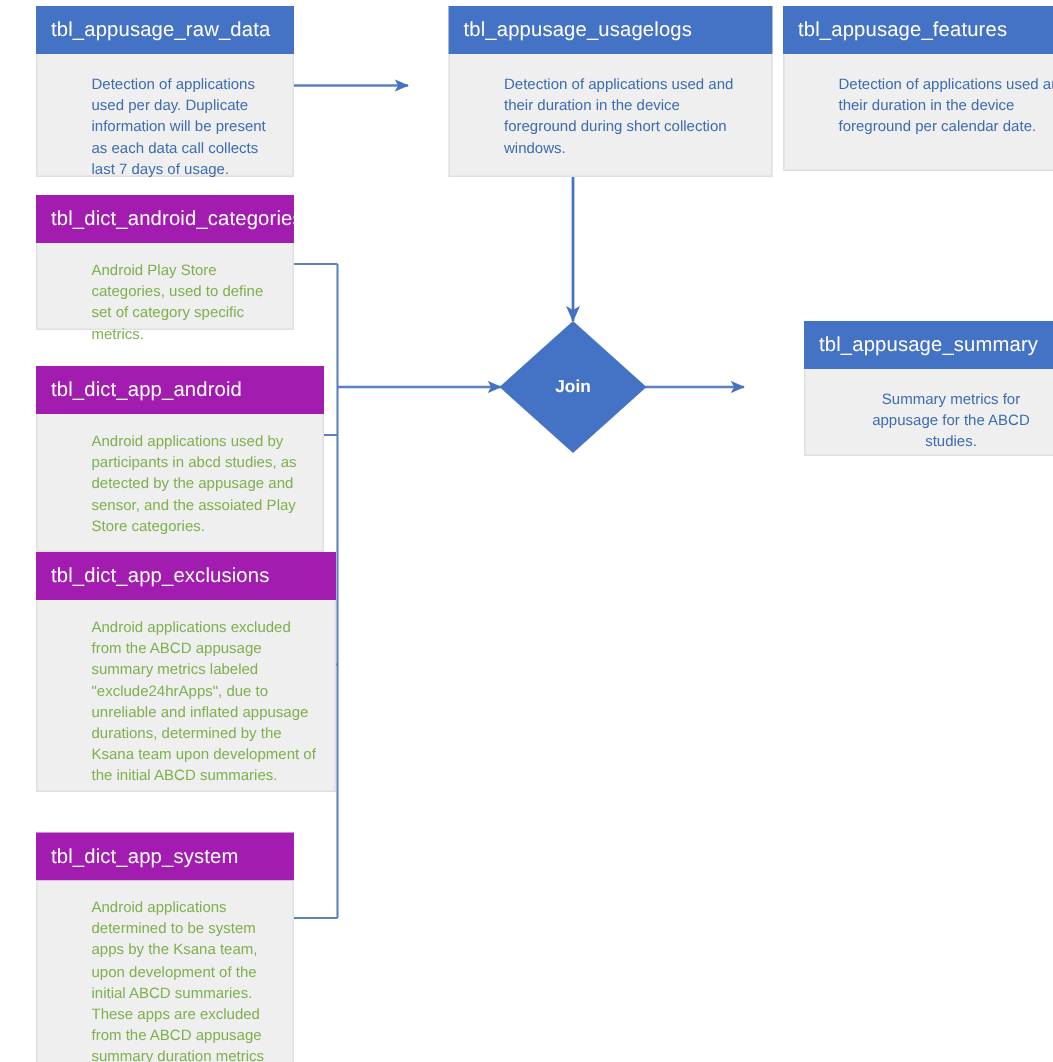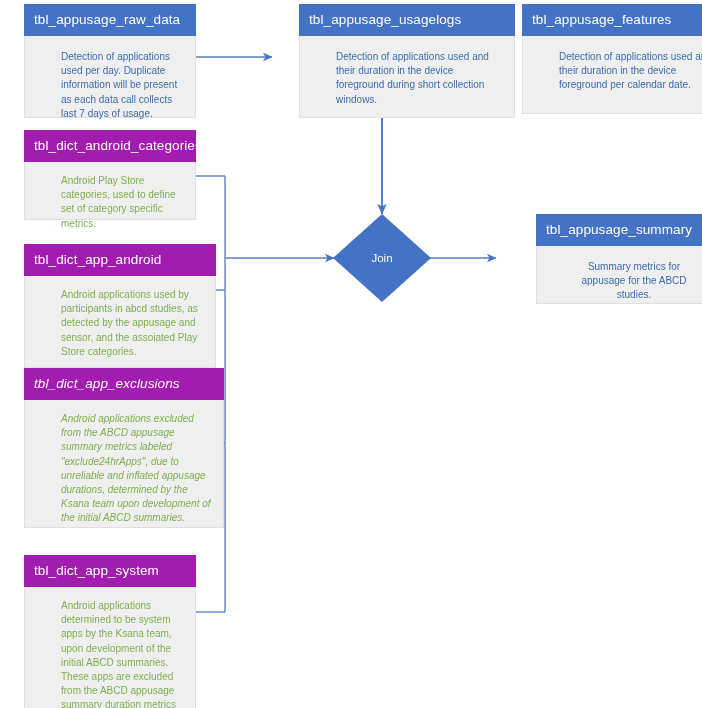--- a/index.html
+++ b/index.html
@@ -52,20 +52,21 @@
   }
 
   .node.blue .hdr { background: #4472c4; }
   .node.blue .body { color: #3d6cb0; }
   .node.green .hdr { background: #a21caf; }
   .node.green .body { color: #7eb04e; }
 
   
   .diamond-wrap {
     position: absolute;
+    font-weight: bold;
   }
   .diamond {
     width: 100%;
     height: 100%;
     display: block;
   }
   .diamond-label {
     position: absolute;
     left: 0;
     top: 0;
@@ -143,21 +144,21 @@
   <div class="node green" style="left:8px; top:130px; width:188px;">
     <div class="hdr">tbl_dict_android_categories</div>
     <div class="body" style="height:58px; padding-top:12px;">Android Play Store categories, used to define set of category specific metrics.</div>
   </div>
 
   <div class="node green" style="left:8px; top:244px; width:208px;">
     <div class="hdr">tbl_dict_app_android</div>
     <div class="body" style="height:92px; padding-top:12px;">Android applications used by participants in abcd studies, as detected by the appusage and sensor, and the assoiated Play Store categories.</div>
   </div>
 
-  <div class="node green" style="left:8px; top:368px; width:216px;font-style:italic;">
+  <div class="node green" style="left:8px; top:368px; width:216px;">
     <div class="hdr">tbl_dict_app_exclusions</div>
     <div class="body" style="height:128px; padding-top:12px;">Android applications excluded from the ABCD appusage summary metrics labeled "exclude24hrApps", due to unreliable and inflated appusage durations, determined by the Ksana team upon development of the initial ABCD summaries.</div>
   </div>
 
   <div class="node green" style="left:8px; top:555px; width:188px;">
     <div class="hdr">tbl_dict_app_system</div>
     <div class="body" style="height:130px; padding-top:12px;">Android applications determined to be system apps by the Ksana team, upon development of the initial ABCD summaries. These apps are excluded from the ABCD appusage summary duration metrics labeled "app_all."</div>
   </div>
 
   <div class="diamond-wrap" style="left:333px; top:214px; width:98px; height:88px;">

